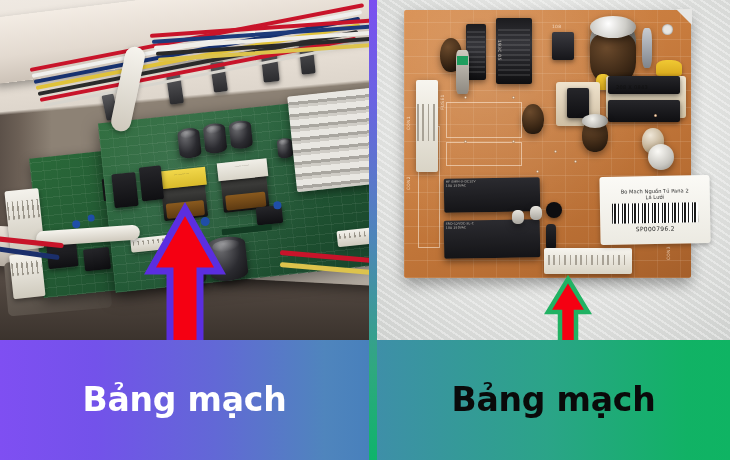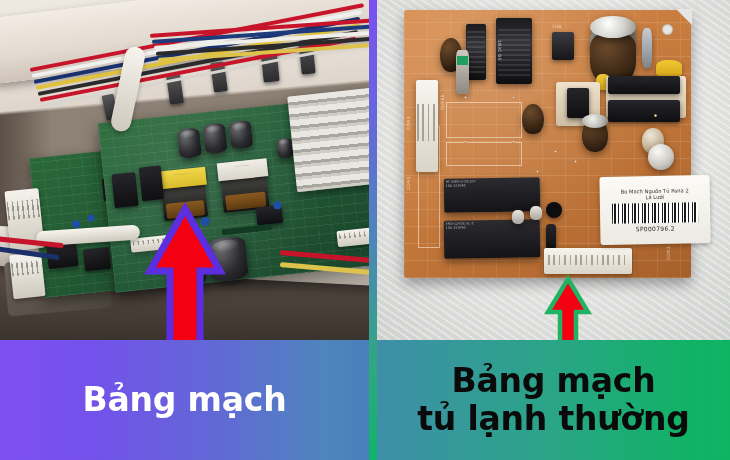--- a/index.html
+++ b/index.html
@@ -395,17 +395,16 @@
 
   <div class="band left">
     <div class="cap">
       <span class="l">Bảng mạch</span>
     </div>
   </div>
 
   <div class="band right">
     <div class="cap">
       <span class="l">Bảng mạch</span>
-      <span class="l">tủ lạnh thường</span>
     </div>
   </div>
 
 </div>
 
 </body></html>

